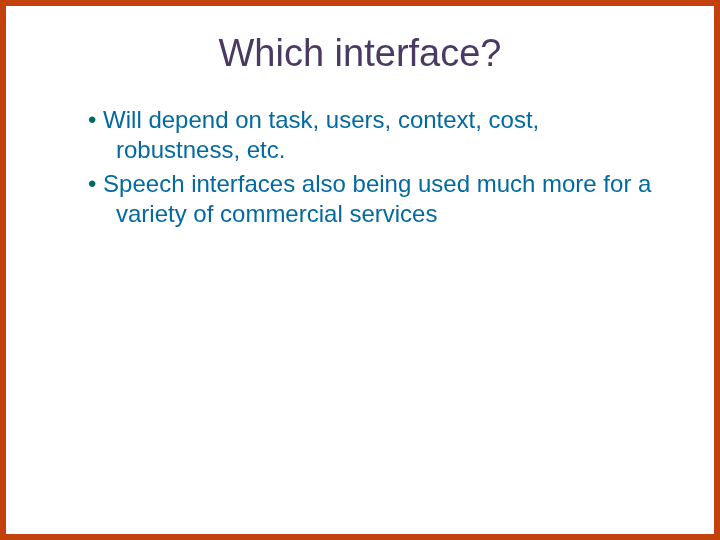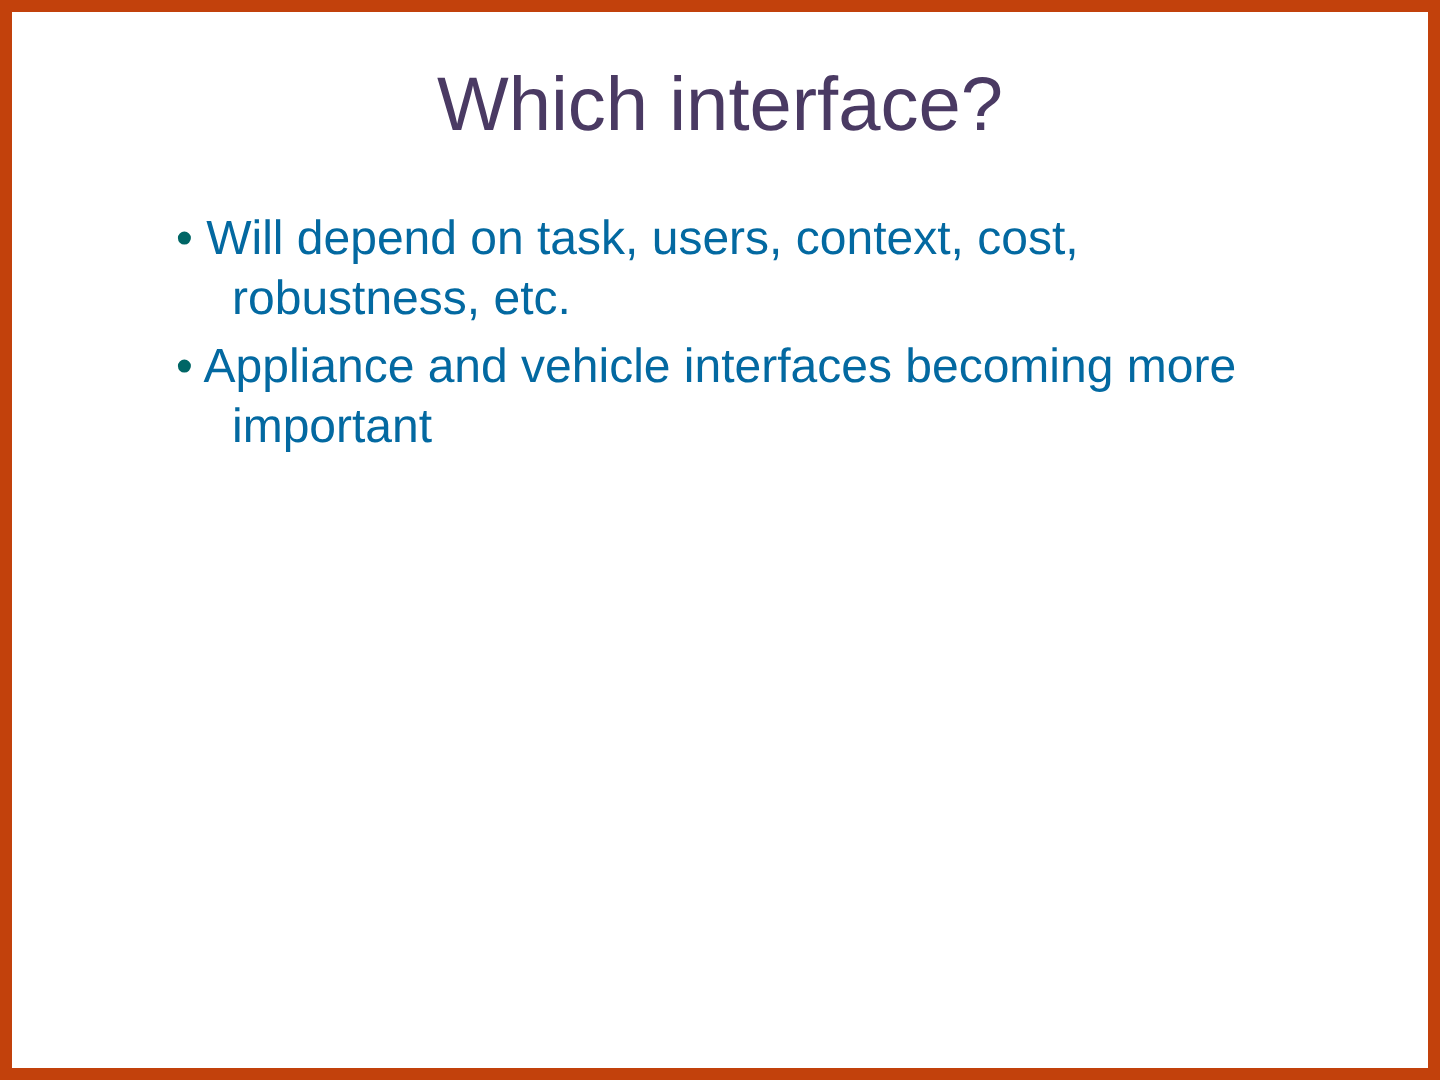--- a/index.html
+++ b/index.html
@@ -79,18 +79,18 @@
 </head>
 <body>
 
 <div class="slide">
 
   <div class="title">Which interface?</div>
 
   <div class="body">
     <ul class="bullets">
       <li>Will depend on task, users, context, cost, robustness, etc.</li>
-      <li>Appliance and vehicle interfaces becoming more important</li>
+      <li>Speech interfaces also being used much more for a variety of commercial services</li>
     </ul>
   </div>
 
 
 </div>
 
 </body></html>

